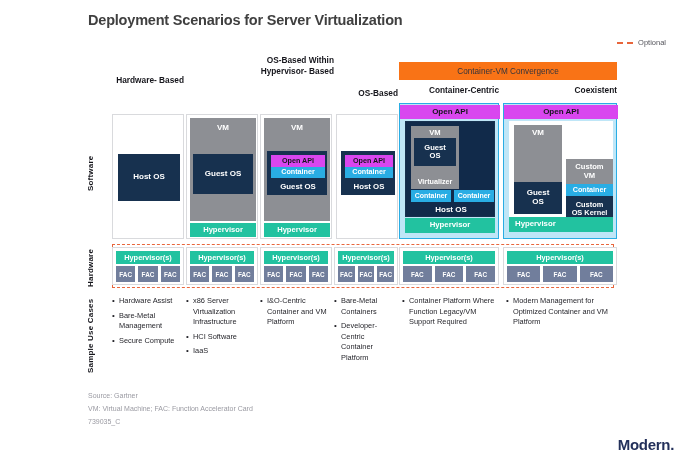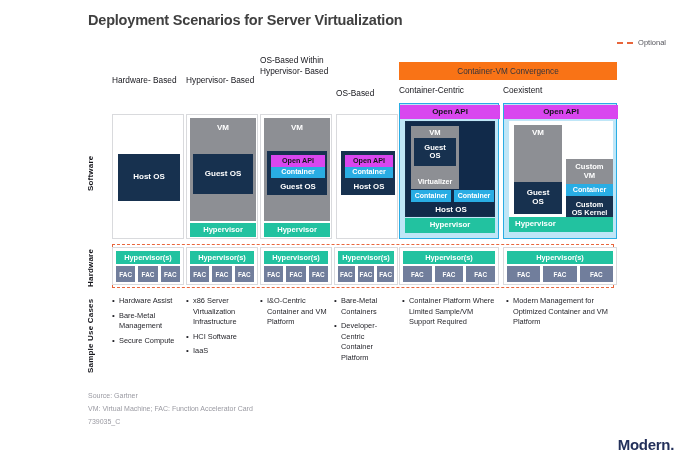--- a/index.html
+++ b/index.html
@@ -26,21 +26,21 @@
     display:flex; align-items:center; gap:5px;
     font-size:7.5px; color:#55555c;
   }
   .legend-swatch {
     width:16px; height:0; border-top:2px dashed #e8663c;
   }
 
   
   .col-head {
     position:absolute;
-    font-size:8.3px; font-weight:normal; text-align:left;
+    font-size:8.3px; font-weight:bold; text-align:right;
     line-height:1.28; color:#16161c;
   }
 
   
   .converge-band {
     position:absolute;
     left:399px; top:62px; width:218px; height:18px;
     background:#f97316;
     display:flex; align-items:center; justify-content:center;
     font-size:8.2px; color:#34343c; font-weight:normal;
@@ -122,22 +122,20 @@
 
   <div class="legend">
     <span class="legend-swatch"></span>
     <span>Optional</span>
   </div>
 
   <div class="converge-band">Container-VM Convergence</div>
 
   <div class="col-head" style="left:112px; top:75px; width:72px;">Hardware-
 Based</div>
-  <div class="col-head" style="left:186px; top:75px; width:72px;">Hypervisor-
-Based</div>
   <div class="col-head" style="left:260px; top:55px; width:74px;">OS-Based
 Within
 Hypervisor-
 Based</div>
   <div class="col-head" style="left:336px; top:88px; width:62px;">OS-Based</div>
   <div class="col-head" style="left:399px; top:85px; width:100px;">Container-Centric</div>
   <div class="col-head" style="left:503px; top:85px; width:114px;">Coexistent</div>
 
   <div class="side-label" style="left:86px; top:130px; height:86px;">Software</div>
   <div class="side-label" style="left:86px; top:248px; height:40px;">Hardware</div>
@@ -270,21 +268,21 @@
       </ul>
   </div>
   <div class="uc-col" style="left:334px; width:62px;">
     <ul>
         <li>Bare-Metal Containers</li>
         <li>Developer-Centric Container Platform</li>
       </ul>
   </div>
   <div class="uc-col" style="left:402px; width:98px;">
     <ul>
-        <li>Container Platform Where Limited Sample/VM Support Required</li>
+        <li>Container Platform Where Function Legacy/VM Support Required</li>
       </ul>
   </div>
   <div class="uc-col" style="left:506px; width:104px;">
     <ul>
         <li>Modern Management for Optimized Container and VM Platform</li>
       </ul>
   </div>
 
   <div class="footer">
     <div>Source: Gartner</div>

